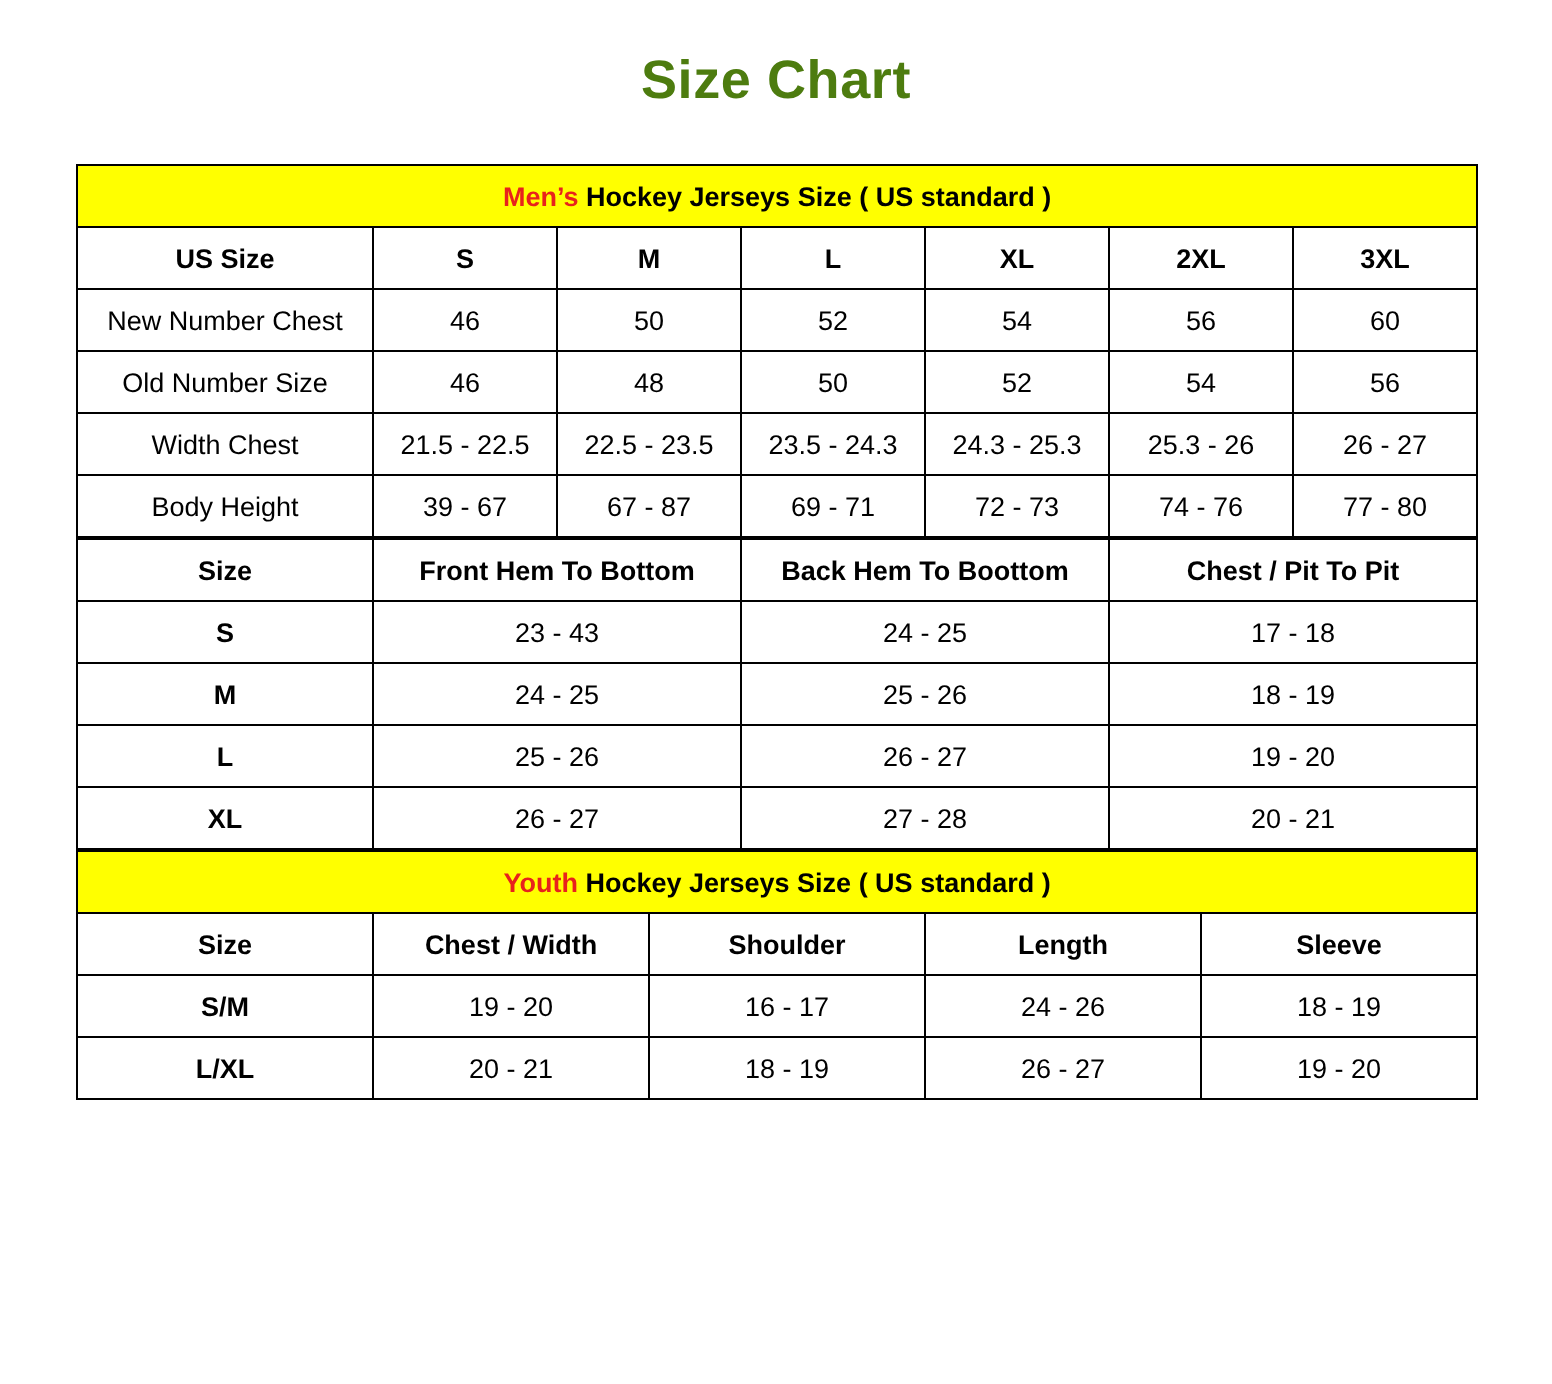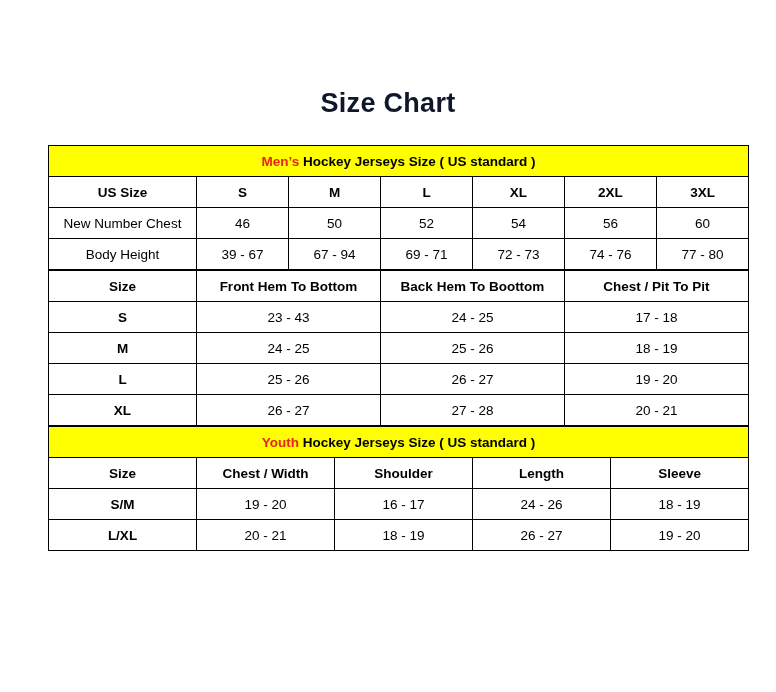--- a/index.html
+++ b/index.html
@@ -14,29 +14,29 @@
     color: #000000;
   }
   .page {
     position: relative;
     width: 776px;
     height: 692px;
     box-sizing: border-box;
   }
   .title {
     text-align: center;
-    color: #0f172a;
+    color: #4d7c0f;
     font-size: 27px;
     font-weight: bold;
-    padding-top: 88px;
+    padding-top: 25px;
     padding-bottom: 0;
     letter-spacing: 0.3px;
   }
   .chart-wrap {
-    margin: 26px 38px 0 48px;
+    margin: 26px 38px 0 38px;
   }
   table.size-table {
     border-collapse: collapse;
     width: 700px;
     table-layout: fixed;
   }
   table.size-table td {
     border: 1px solid #000000;
     text-align: center;
     vertical-align: middle;
@@ -94,23 +94,41 @@
         <tr>
           <td>New Number Chest</td>
           <td>46</td>
           <td>50</td>
           <td>52</td>
           <td>54</td>
           <td>56</td>
           <td>60</td>
         </tr>
         <tr>
+          <td>Old Number Size</td>
+          <td>46</td>
+          <td>48</td>
+          <td>50</td>
+          <td>52</td>
+          <td>54</td>
+          <td>56</td>
+        </tr>
+        <tr>
+          <td>Width Chest</td>
+          <td>21.5 - 22.5</td>
+          <td>22.5 - 23.5</td>
+          <td>23.5 - 24.3</td>
+          <td>24.3 - 25.3</td>
+          <td>25.3 - 26</td>
+          <td>26 - 27</td>
+        </tr>
+        <tr>
           <td>Body Height</td>
           <td>39 - 67</td>
-          <td>67 - 94</td>
+          <td>67 - 87</td>
           <td>69 - 71</td>
           <td>72 - 73</td>
           <td>74 - 76</td>
           <td>77 - 80</td>
         </tr>
       </tbody>
     </table>
 
     <table class="size-table">
       <colgroup>

